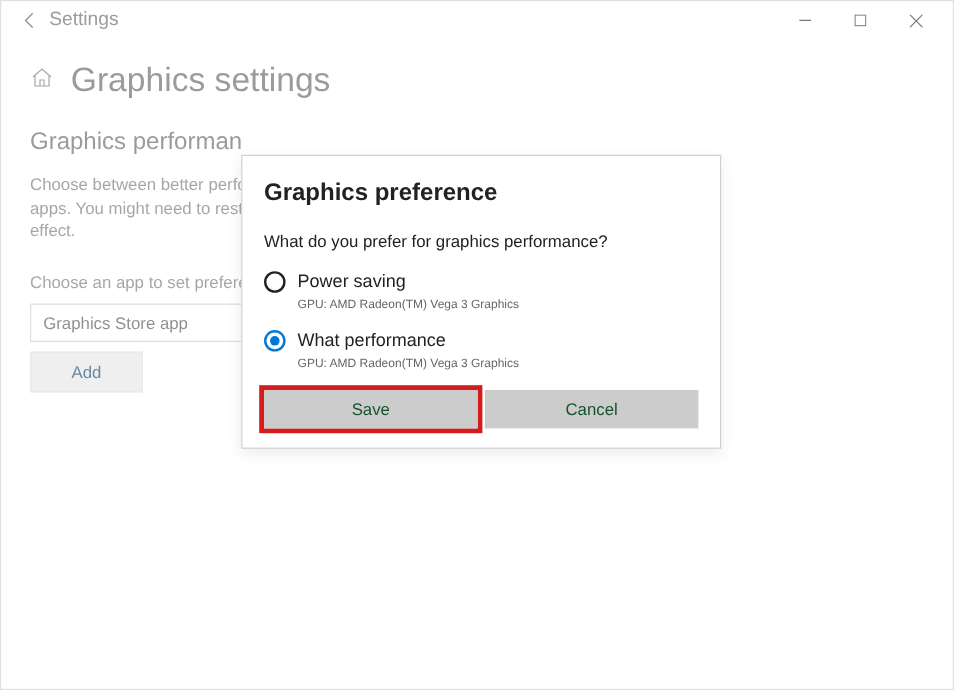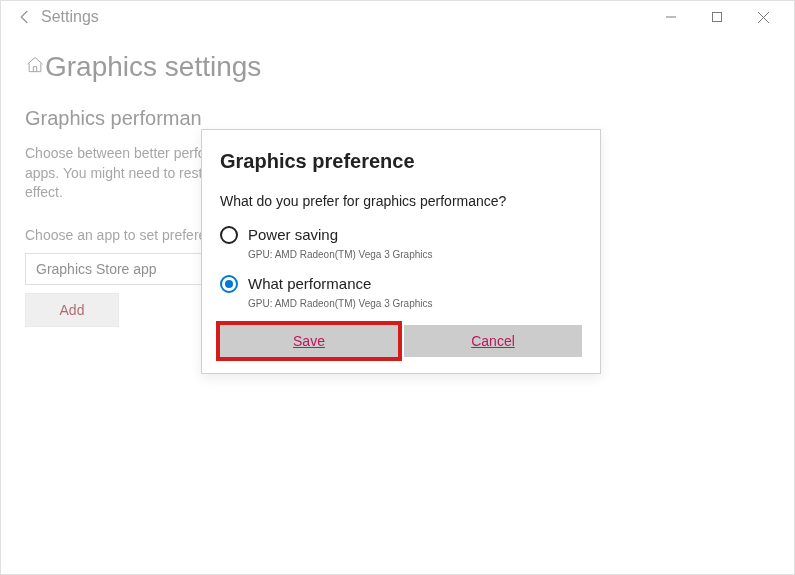--- a/index.html
+++ b/index.html
@@ -7,45 +7,45 @@
 
     .titlebar { height: 32px; display: flex; align-items: center; padding: 0 8px; color: #555; }
     .titlebar .back { width: 32px; font-size: 16px; color: #555; display: flex; align-items: center; justify-content: center; }
     .titlebar .title { font-size: 16px; color: #666; }
     .titlebar .controls { margin-left: auto; display: flex; }
     .titlebar .ctrl { width: 46px; height: 32px; display: flex; align-items: center; justify-content: center; font-size: 11px; color: #333; }
 
     .page { padding: 18px 24px; color: #555; }
     .page .overlay { position: absolute; inset: 0; background: rgba(255,255,255,0.35); pointer-events: none; }
 
-    .h-row { display: flex; align-items: center; margin-bottom: 24px; }
+    .h-row { display: flex; align-items: center; gap: 14px; margin-bottom: 24px; }
     .home-icon { width: 20px; height: 20px; color: #777; }
     .h1 { font-size: 28px; font-weight: 400; color: #666; }
 
     .h2 { font-size: 20px; font-weight: 400; color: #666; margin-bottom: 14px; }
     .desc { font-size: 14px; color: #777; line-height: 1.4; max-width: 440px; margin-bottom: 24px; }
     .choose-label { font-size: 14px; color: #777; margin-bottom: 10px; }
 
     .combo, .textfield { border: 1px solid #ccc; height: 32px; font-size: 14px; color: #555; padding: 0 10px; display: flex; align-items: center; width: 270px; background: #fff; margin-bottom: 8px; }
 
-    .add-btn { width: 94px; height: 34px; background: #e6e6e6; color: #7f1d1d; font-size: 14px; display: flex; align-items: center; justify-content: center; margin-top: 6px; border: 1px solid #ddd; }
+    .add-btn { width: 94px; height: 34px; background: #e6e6e6; color: #0c4a6e; font-size: 14px; display: flex; align-items: center; justify-content: center; margin-top: 6px; border: 1px solid #ddd; }
 
     
     .dialog { position: absolute; left: 200px; top: 128px; width: 400px; background: #fff; border: 1px solid #d0d0d0; box-shadow: 0 4px 12px rgba(0,0,0,0.08); padding: 20px 18px 16px 18px; z-index: 10; }
     .dlg-title { font-size: 20px; font-weight: 600; color: #222; margin-bottom: 20px; }
     .dlg-q { font-size: 14px; color: #222; margin-bottom: 16px; }
     .opt { display: flex; align-items: flex-start; gap: 10px; margin-bottom: 14px; }
     .opt-body { display: flex; flex-direction: column; }
     .opt-label { font-size: 15px; color: #222; line-height: 20px; }
     .opt-sub { font-size: 10px; color: #666; margin-top: 4px; }
     .radio { width: 18px; height: 18px; border: 2px solid #222; border-radius: 50%; flex: none; margin-top: 1px; position: relative; }
     .radio.selected { border-color: #0078d4; }
     .radio.selected::after { content: ""; position: absolute; width: 8px; height: 8px; background: #0078d4; border-radius: 50%; left: 3px; top: 3px; }
     .btn-row { display: flex; gap: 6px; margin-top: 16px; }
-    .btn { flex: 1; height: 32px; background: #ccc; color: #be185d; font-size: 14px; display: flex; align-items: center; justify-content: center; text-decoration: underline; }
+    .btn { flex: 1; height: 32px; background: #ccc; color: #14532d; font-size: 14px; display: flex; align-items: center; justify-content: center; }
     .save-highlight { border: 4px solid #d41c1c; margin: -4px; position: relative; }
   </style>
 </head>
 <body>
 
 <div class="titlebar">
   <div class="back">
     <svg viewBox="0 0 24 24" width="18" height="18" fill="none" stroke="currentColor" stroke-width="1.5">
       <path d="M15 4 L7 12 L15 20"></path>
     </svg>

